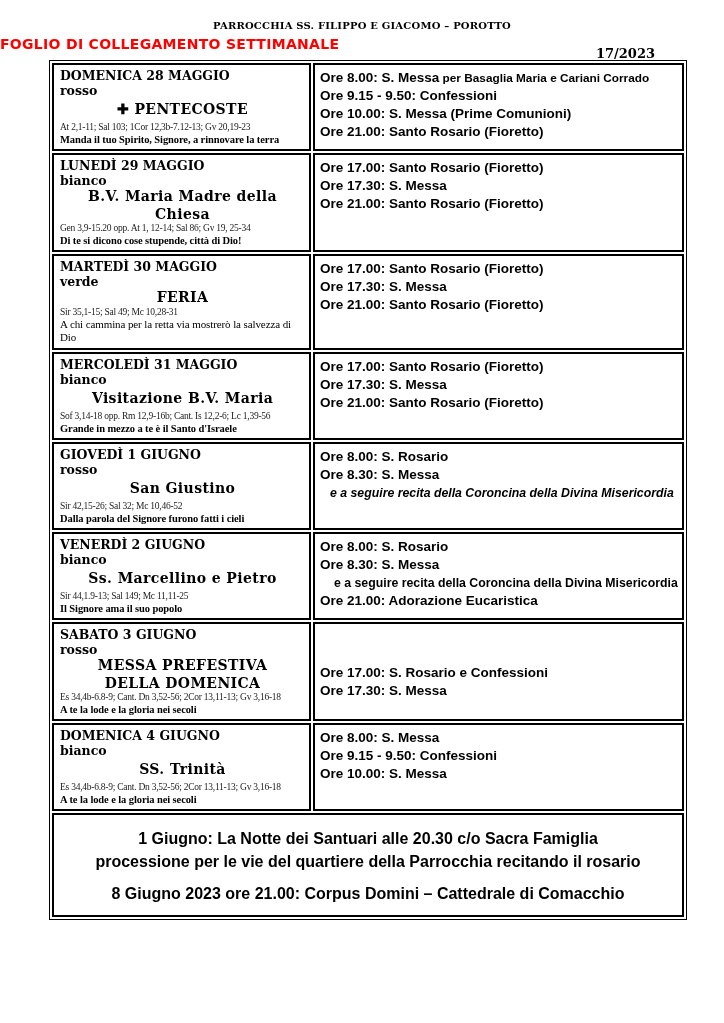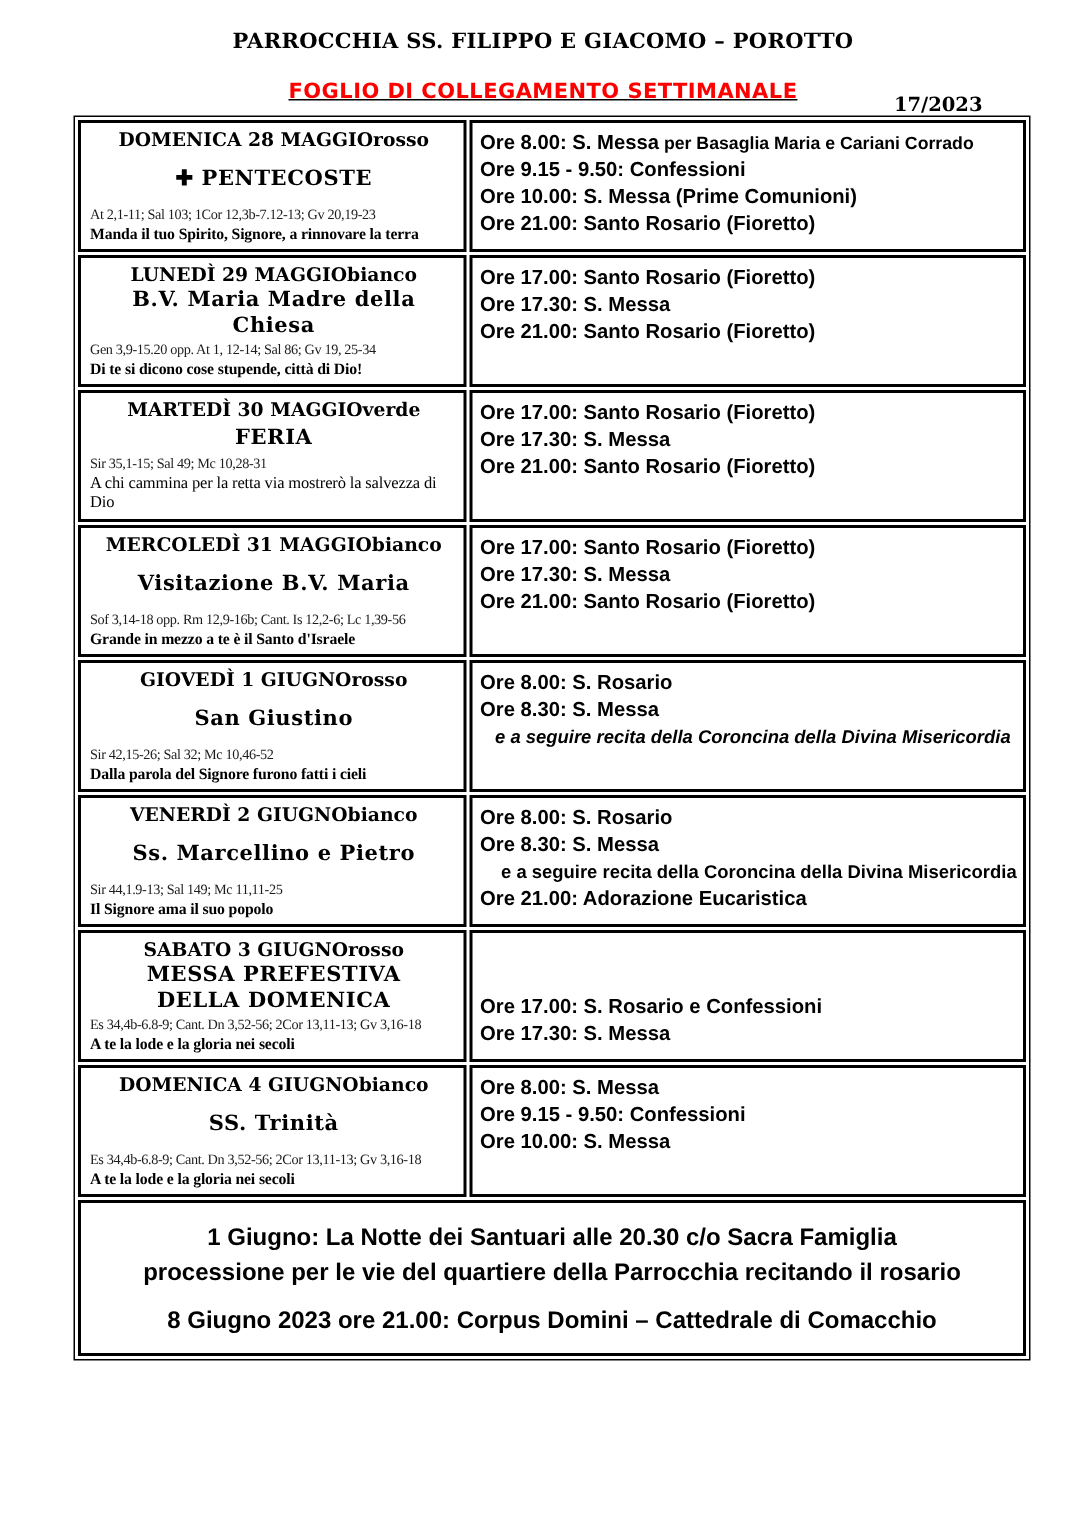--- a/index.html
+++ b/index.html
@@ -11,24 +11,24 @@
     color: #000;
   }
   .page { position: relative; width: 724px; height: 1023px; overflow: hidden; background: #fff; }
 
   
   .header { padding-top: 20px; }
   .parish-title {
     text-align: center;
     font-family: "DejaVu Serif", serif;
     font-weight: 700;
-    font-size: 14px;
+    font-size: 10px;
     letter-spacing: .2px;
   }
-  .subtitle-row { position: relative; text-align: center; margin-top: 16px; height: 20px; text-decoration: underline; }
+  .subtitle-row { position: relative; margin-top: 4px; height: 20px; }
   .red-title {
     color: #ff0000;
     font-family: "DejaVu Sans", sans-serif;
     font-weight: 700;
     font-size: 14px;
     letter-spacing: .3px;
   }
   .issue {
     position: absolute; right: 69px; top: 11px;
     font-family: "DejaVu Serif", serif;
@@ -50,23 +50,23 @@
 
   tr.day-row td { height: 88px; }
 
   
   .left-cell-inner {
     display: flex; flex-direction: column;
     height: 100%; min-height: 84px;
     padding: 3px 4px 3px 6px;
   }
   .day-line {
-    display: flex; justify-content: center;
+    display: flex; justify-content: flex-start;
     font-family: "DejaVu Serif", serif;
-    font-weight: 700; font-size: 12.5px;
+    font-weight: 700; font-size: 12.5px; flex-direction: column;
   }
   .feast {
     margin: auto 0;
     text-align: center;
     font-family: "DejaVu Serif", serif;
     font-weight: 700; font-size: 14px;
     letter-spacing: .4px;
     line-height: 1.25;
     white-space: pre-line;
   }

